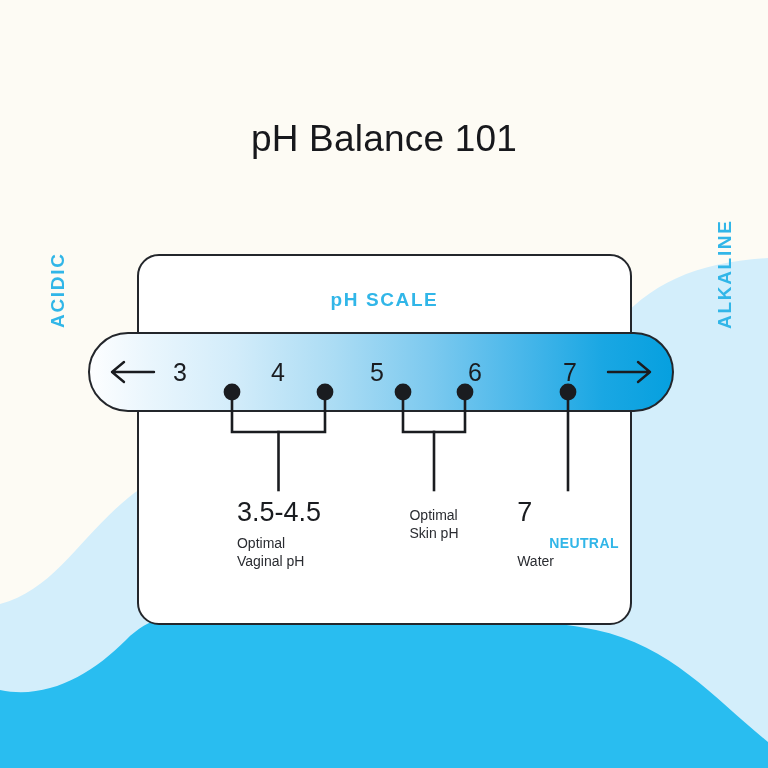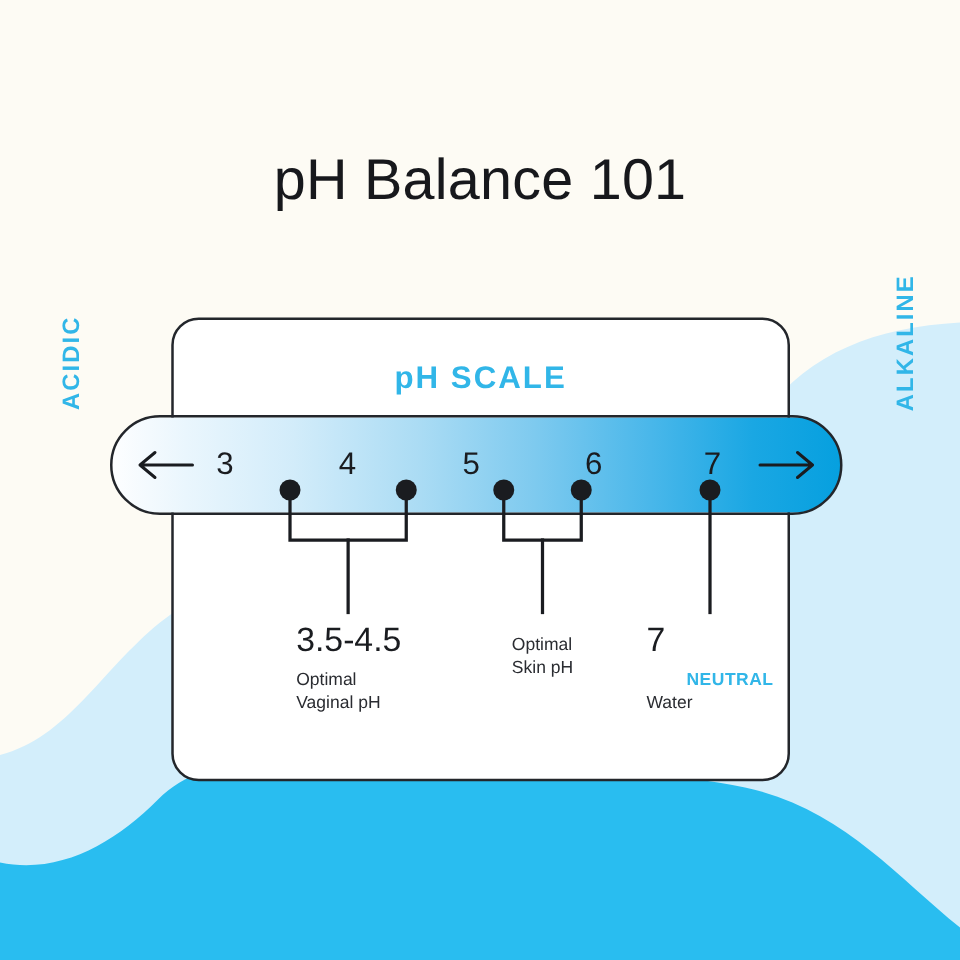--- a/index.html
+++ b/index.html
@@ -29,21 +29,21 @@
     height: 768px;
     display: block;
   }
   
   .title {
     position: absolute;
     left: 0;
     top: 120px;
     width: 768px;
     text-align: center;
-    font-size: 46px;
+    font-size: 37px;
     font-weight: 400;
     letter-spacing: 0.2px;
     color: #17181c;
     line-height: 1;
     white-space: nowrap;
   }
   
   .card {
     position: absolute;
     left: 137px;
@@ -54,21 +54,21 @@
     border: 2.2px solid #23262b;
     border-radius: 22px;
     box-sizing: border-box;
   }
   .card-heading {
     position: absolute;
     left: 0;
     top: 34px;
     width: 100%;
     text-align: center;
-    font-size: 25px;
+    font-size: 19px;
     font-weight: bold;
     letter-spacing: 1.6px;
     color: #31b6e8;
     line-height: 1;
   }
   
   .scale-pill {
     position: absolute;
     left: 88px;
     top: 332px;

